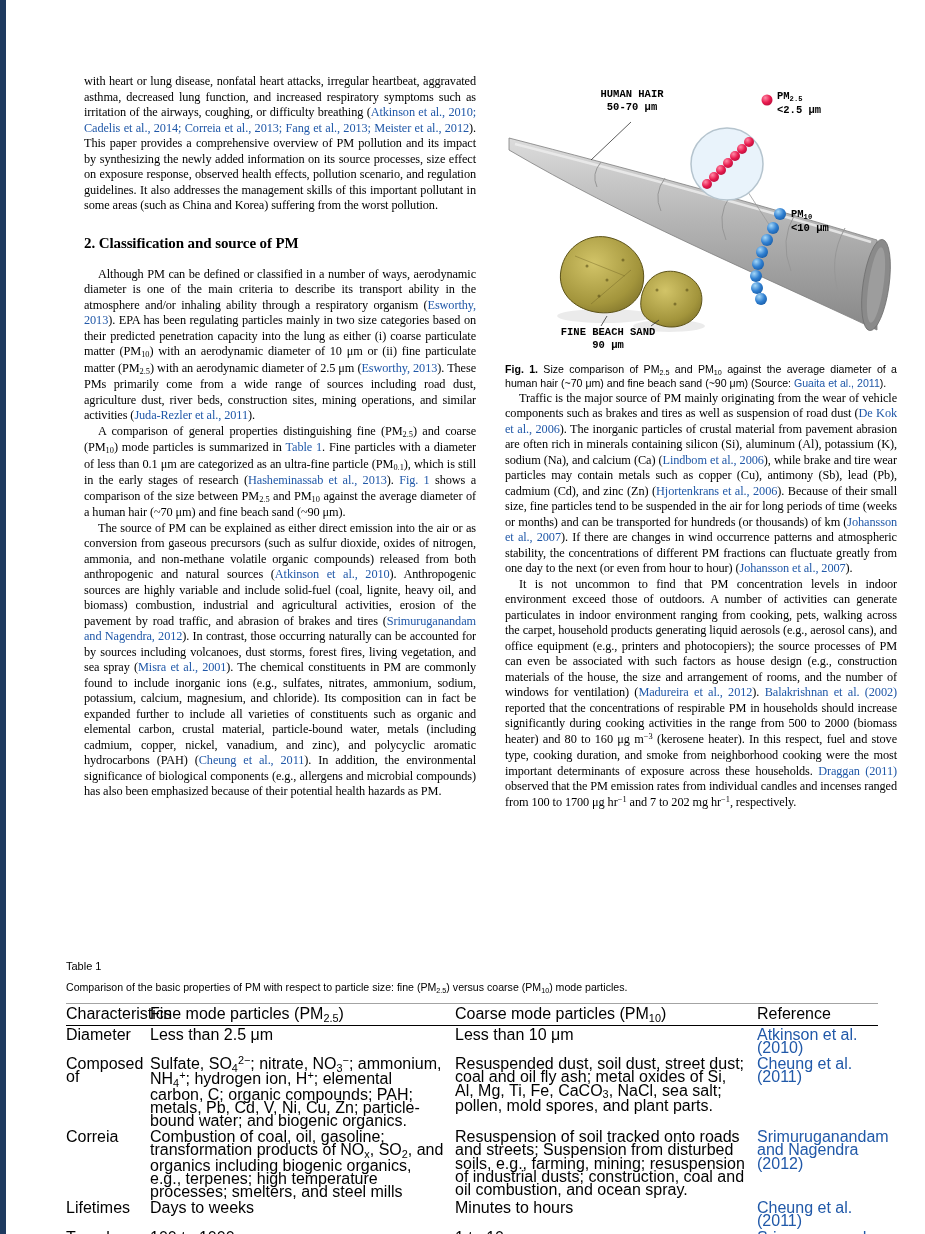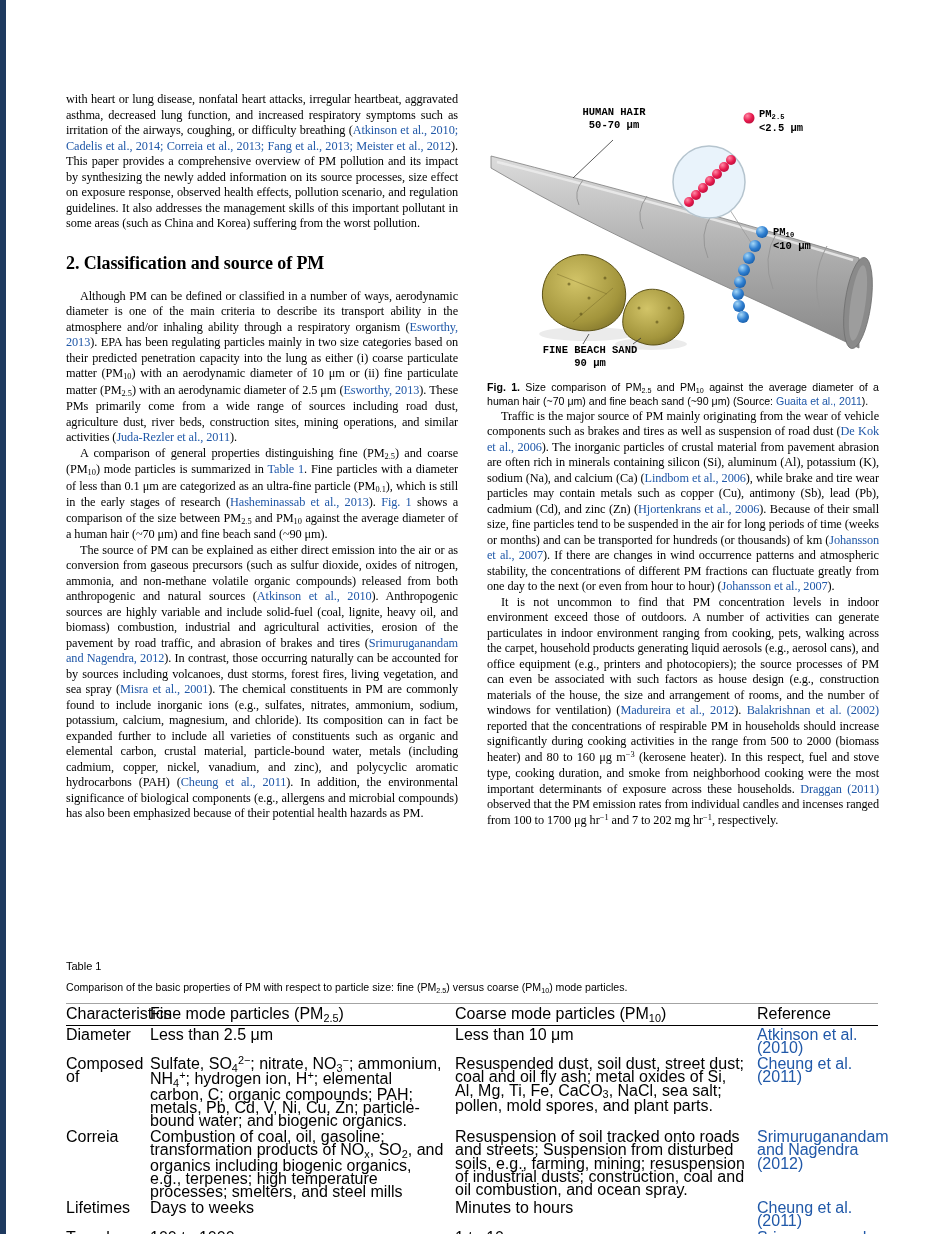--- a/index.html
+++ b/index.html
@@ -4,27 +4,27 @@
 <style>
   html,body{margin:0;padding:0;background:#fff;}
   .page{position:relative;width:925px;height:1234px;background:#fff;overflow:hidden;
         font-family:"Liberation Serif", serif;color:#000;}
   .left-edge{position:absolute;left:0;top:0;width:6px;height:1234px;background:#1e3a5f;}
 
   .header{position:absolute;left:66px;top:52px;width:812px;font-size:11.4px;
           font-style:italic;text-align:center;color:#1a1a1a;}
   .pagenum{position:absolute;right:0;top:0;font-style:normal;}
 
-  .col{position:absolute;top:92px;width:392px;}
+  .col{position:absolute;top:74px;width:392px;margin-left:18px;}
   .col-left{left:66px;}
   .col-right{left:487px;}
 
   p.body{font-size:12.3px;line-height:15.5px;text-align:justify;margin:0;letter-spacing:-0.1px;}
   p.indent{text-indent:14px;}
-  .section-heading{font-size:18px;font-weight:bold;margin:21px 0 15px;letter-spacing:-0.1px;}
+  .section-heading{font-size:15px;font-weight:bold;margin:21px 0 15px;letter-spacing:-0.1px;}
   .lnk{color:#2058A8;cursor:pointer;}
   sup{vertical-align:baseline;position:relative;top:-0.45em;font-size:0.68em;letter-spacing:0;}
   sub{vertical-align:baseline;position:relative;top:0.25em;font-size:0.68em;letter-spacing:0;}
 
   .figure{position:relative;width:392px;height:282px;}
   .fig-art{position:absolute;left:0;top:0;}
   .fl{position:absolute;font-family:Liberation Mono, monospace;font-weight:bold;
       color:#000;font-size:10.5px;line-height:13px;}
   .fl-hair{left:72px;top:14px;width:110px;text-align:center;}
   .fl-pm25{left:272px;top:16px;}

